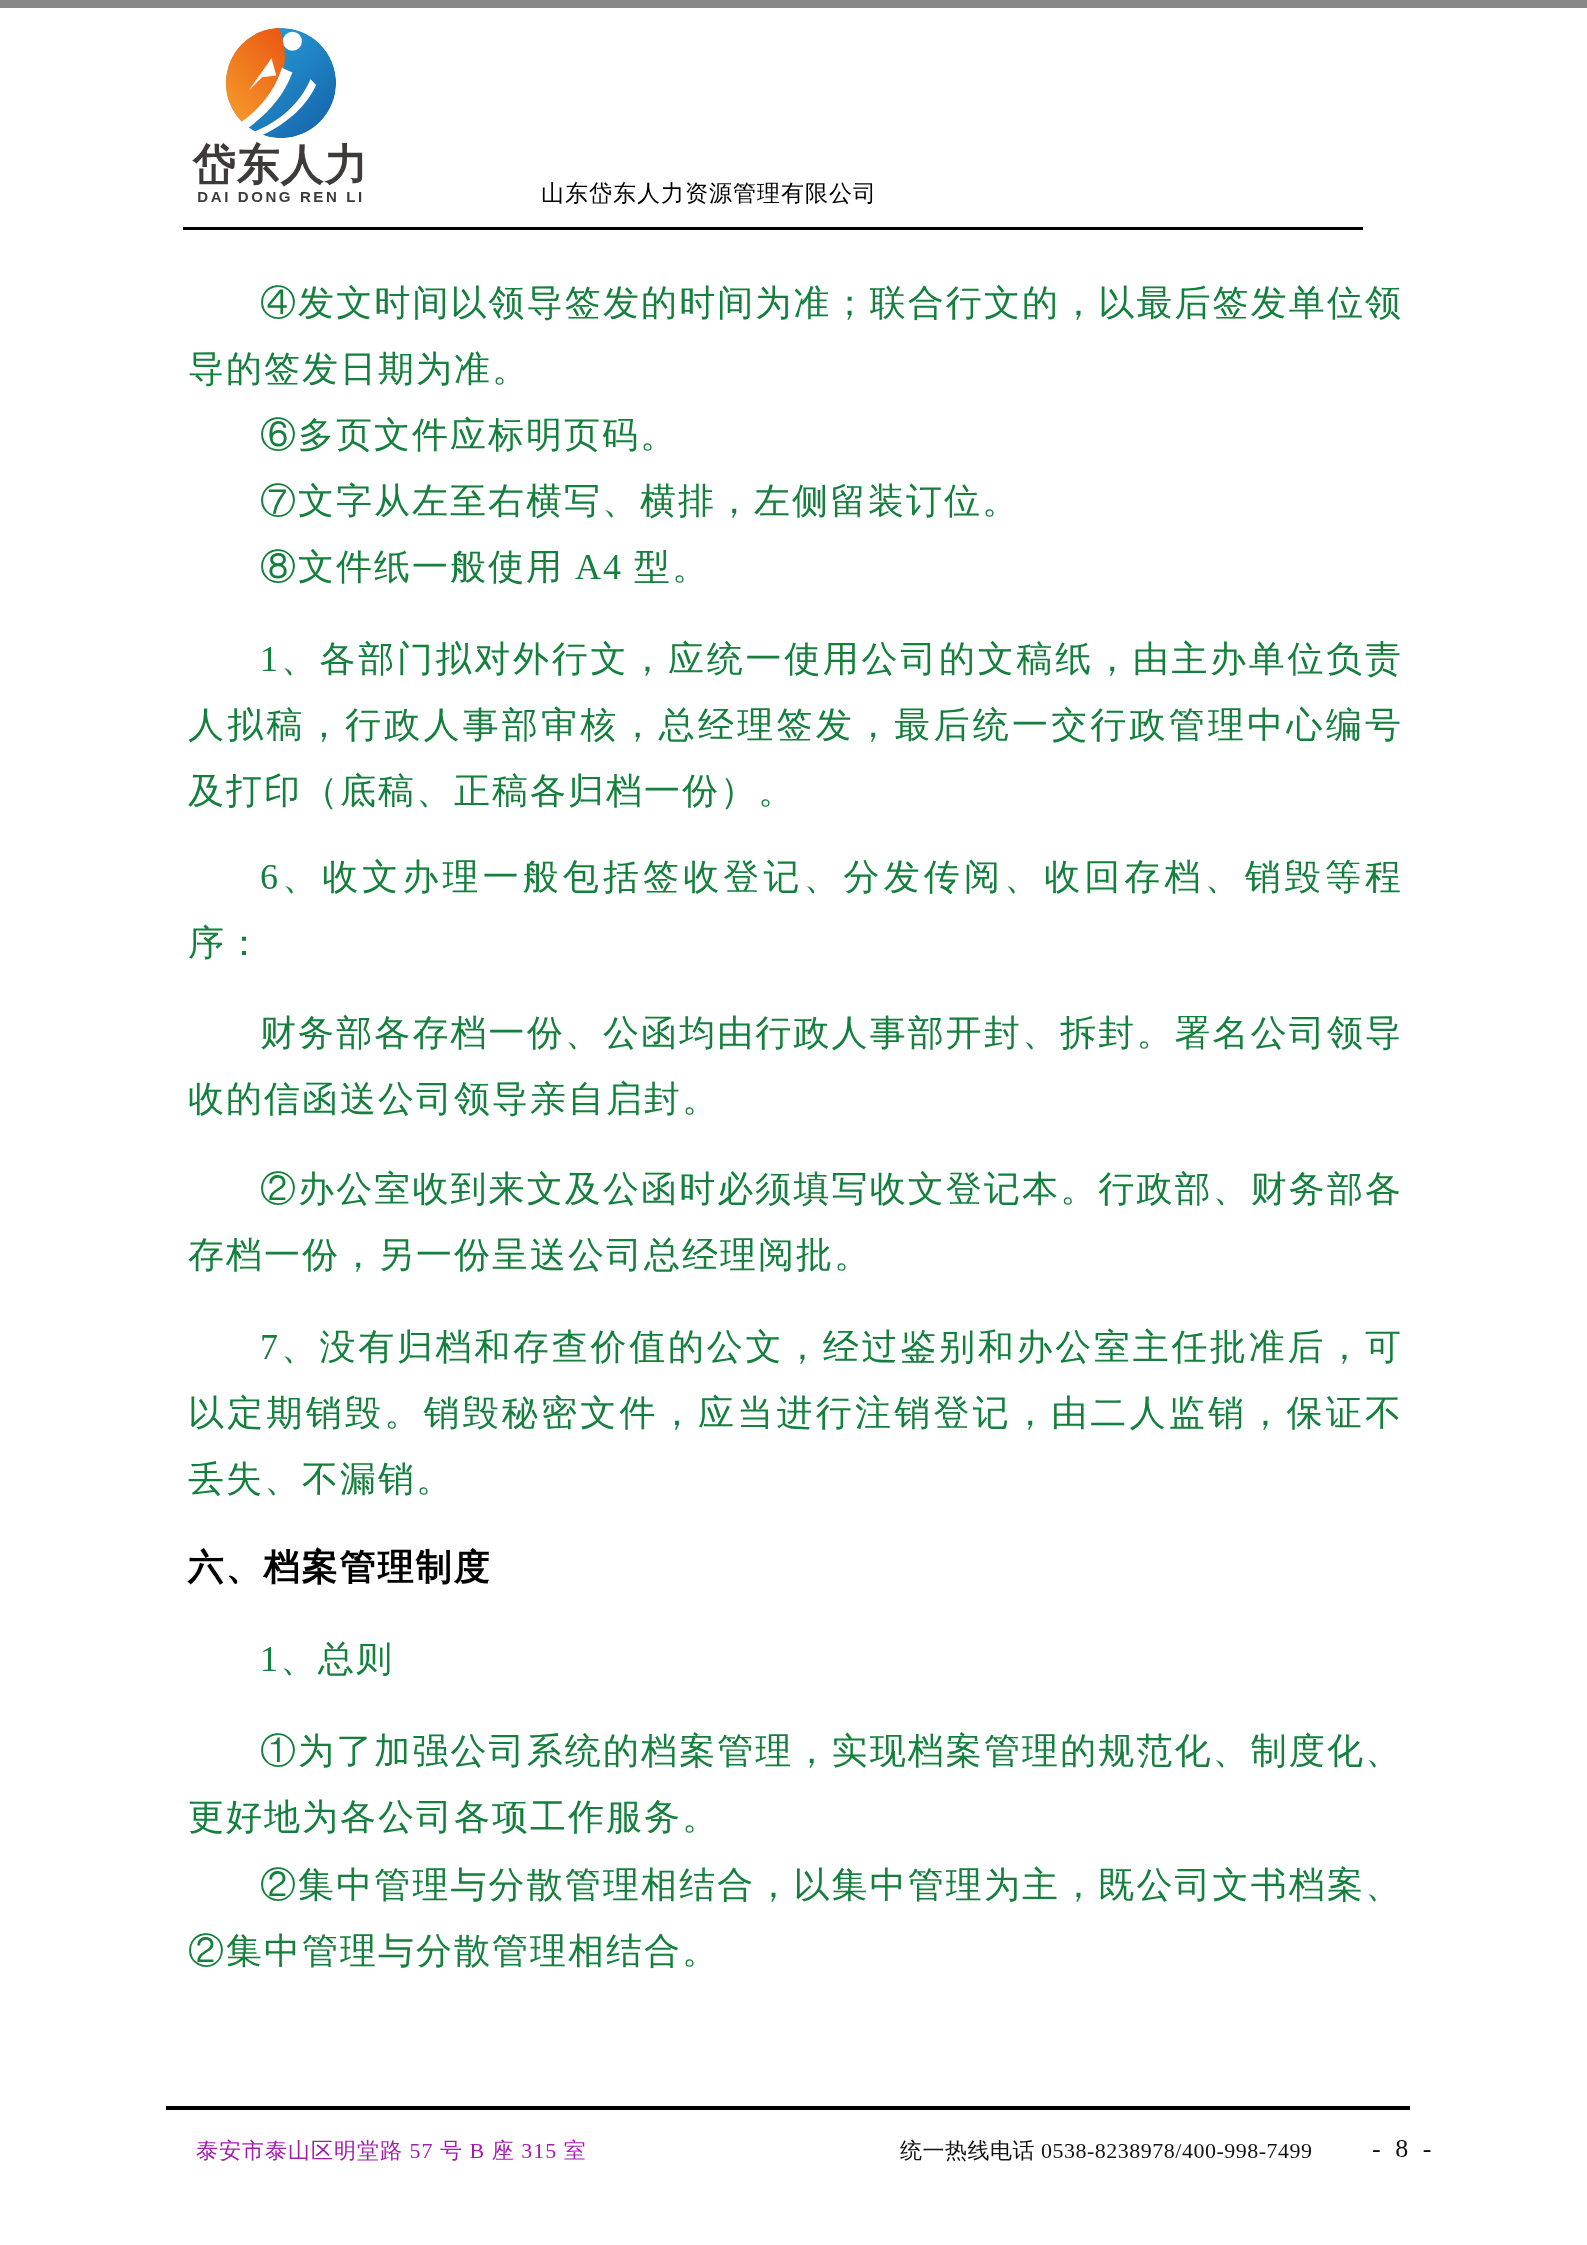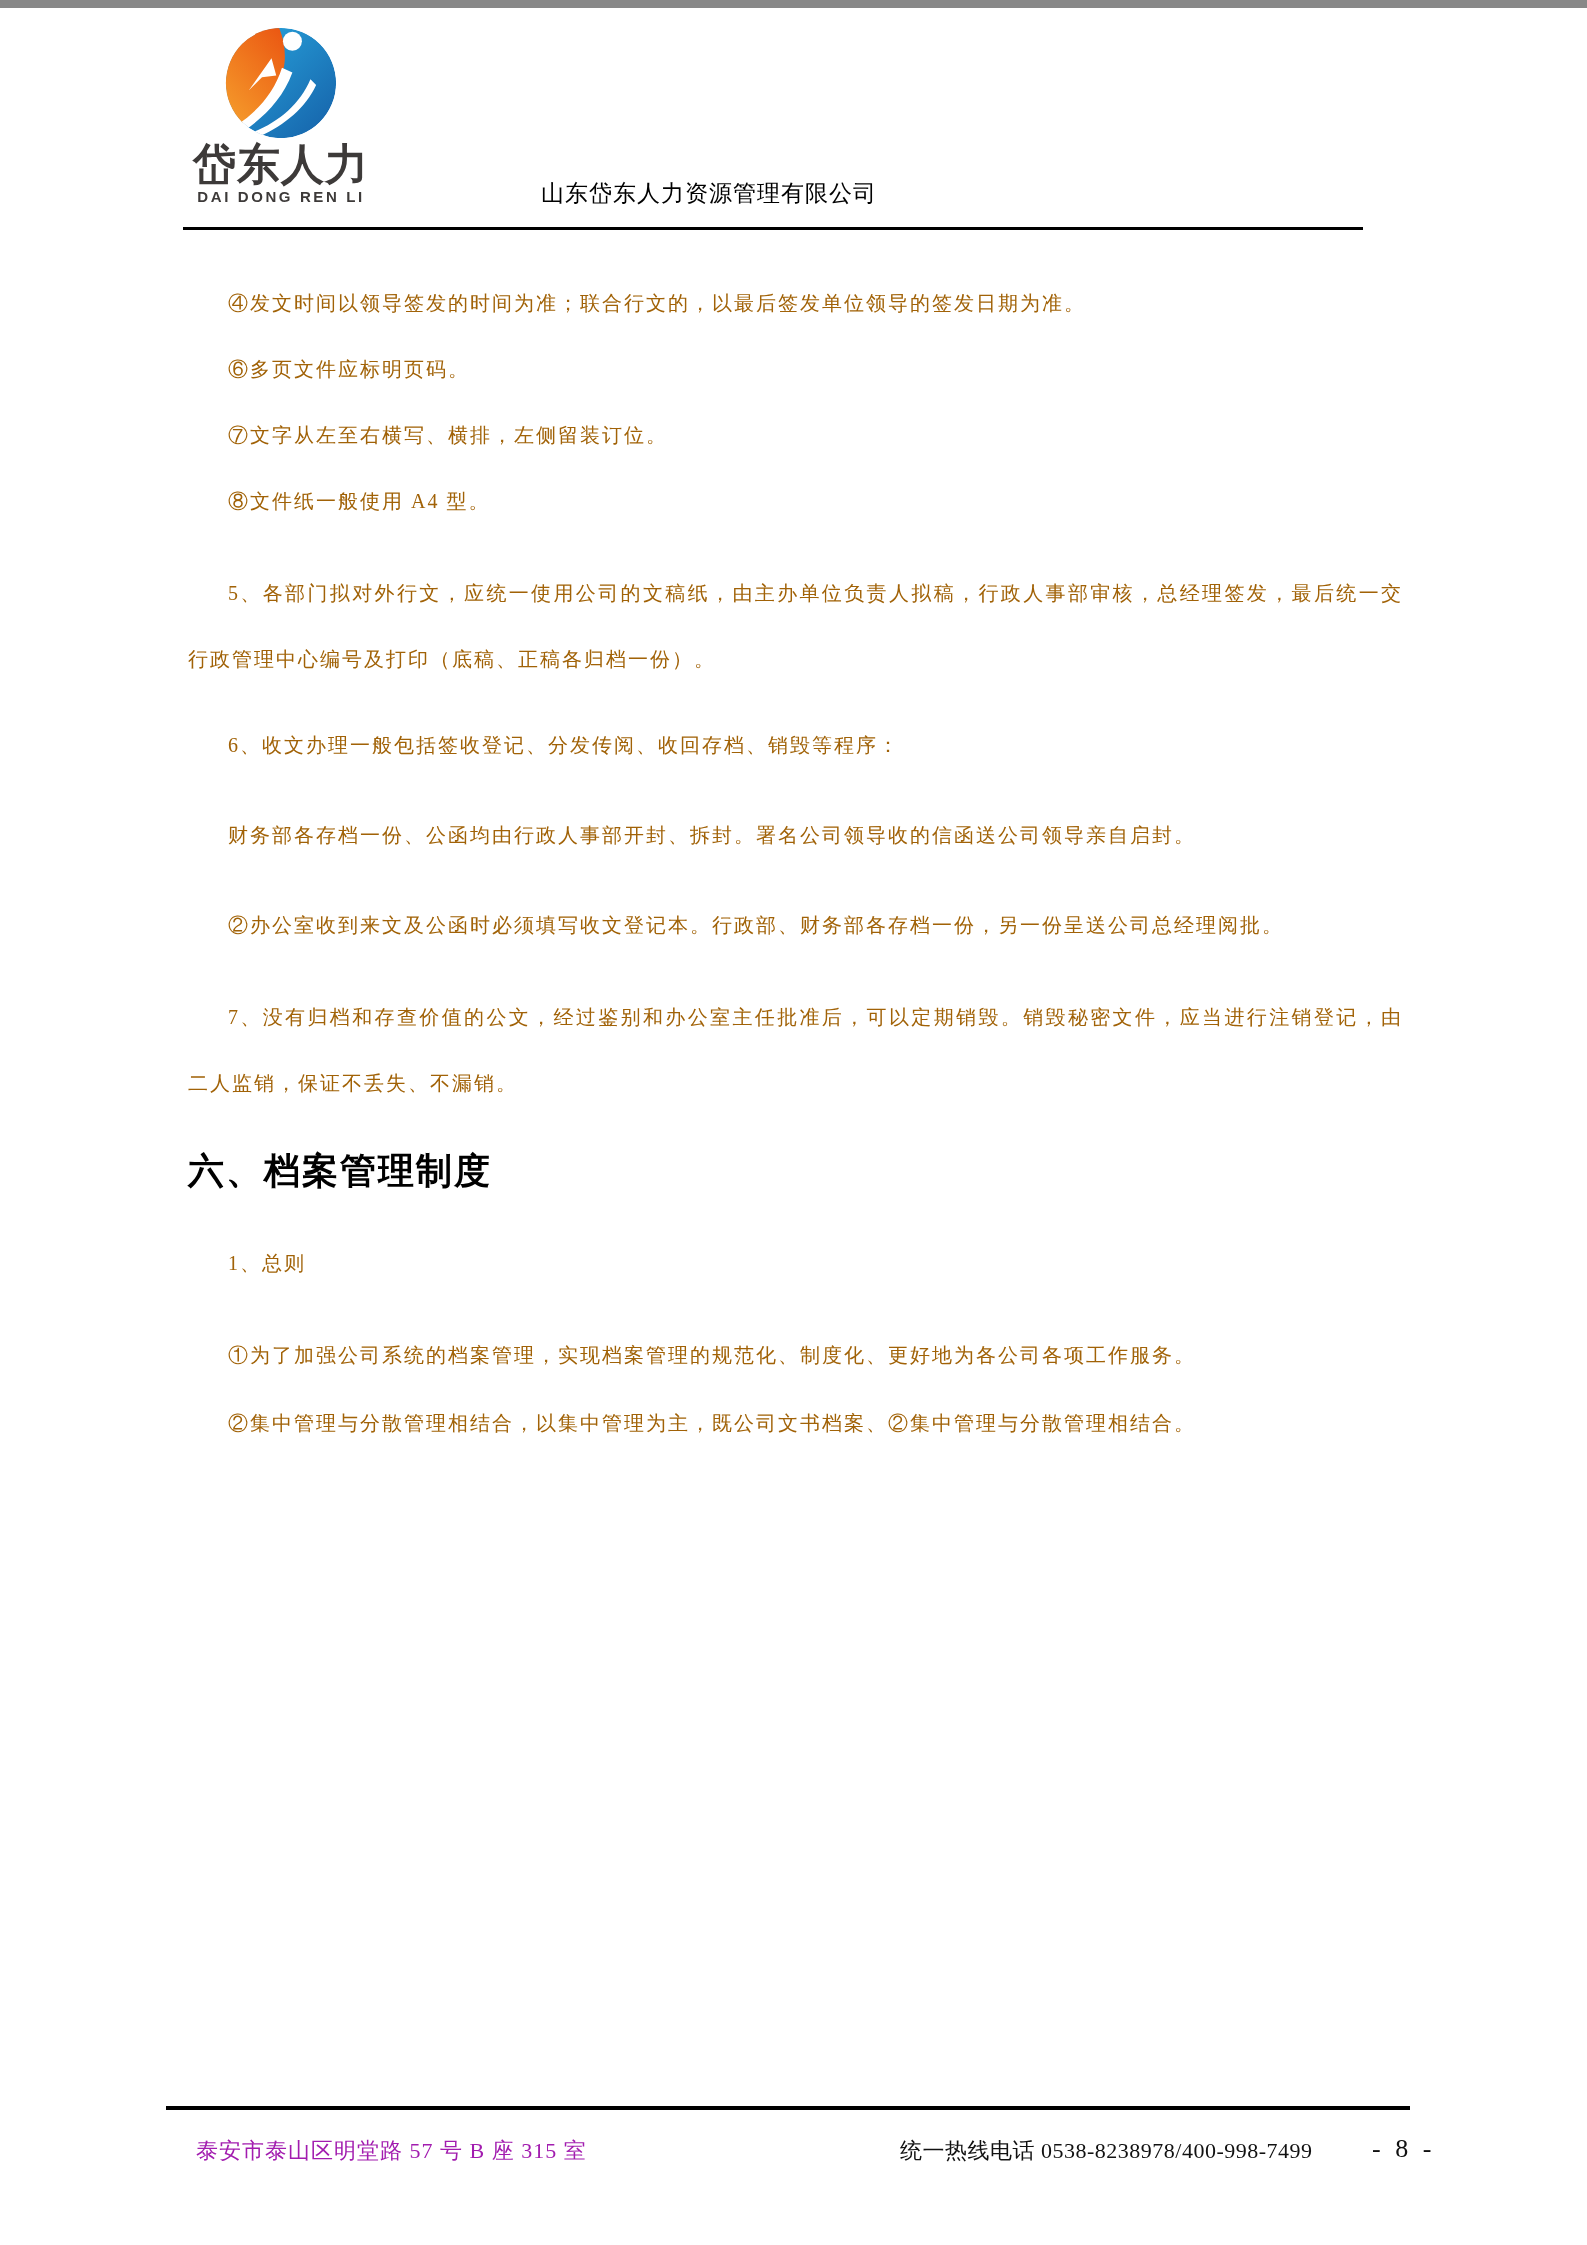--- a/index.html
+++ b/index.html
@@ -39,26 +39,26 @@
   .header-divider {
     position:absolute; left:183px; top:219px;
     width:1180px; height:3px; background:#000000;
   }
 
   
   .document-body {
     position:absolute; left:188px; top:262px; width:1215px;
   }
   .para {
-    font-size:20px;
+    font-size:36px;
     line-height:66px;
     letter-spacing:2px;
     text-align:justify;
     text-indent:2em;
-    color:#a16207;
+    color:#15803d;
   }
   .para.heading {
     font-size:36px;
     font-weight:bold;
     text-indent:0;
     letter-spacing:2px;
     line-height:66px;
     color:#000000;
   }
 
@@ -114,21 +114,21 @@
   </div>
 
   <div class="company-name">山东岱东人力资源管理有限公司</div>
   <div class="header-divider"></div>
 
   <div class="document-body">
       <div class="para" style="margin-top: 0px;">④发文时间以领导签发的时间为准；联合行文的，以最后签发单位领导的签发日期为准。</div>
       <div class="para" style="margin-top: 0px;">⑥多页文件应标明页码。</div>
       <div class="para" style="margin-top: 0px;">⑦文字从左至右横写、横排，左侧留装订位。</div>
       <div class="para" style="margin-top: 0px;">⑧文件纸一般使用 A4 型。</div>
-      <div class="para" style="margin-top: 26px;">5、各部门拟对外行文，应统一使用公司的文稿纸，由主办单位负责人拟稿，行政人事部审核，总经理签发，最后统一交行政管理中心编号及打印（底稿、正稿各归档一份）。</div>
+      <div class="para" style="margin-top: 26px;">1、各部门拟对外行文，应统一使用公司的文稿纸，由主办单位负责人拟稿，行政人事部审核，总经理签发，最后统一交行政管理中心编号及打印（底稿、正稿各归档一份）。</div>
       <div class="para" style="margin-top: 20px;">6、收文办理一般包括签收登记、分发传阅、收回存档、销毁等程序：</div>
       <div class="para" style="margin-top: 24px;">财务部各存档一份、公函均由行政人事部开封、拆封。署名公司领导收的信函送公司领导亲自启封。</div>
       <div class="para" style="margin-top: 24px;">②办公室收到来文及公函时必须填写收文登记本。行政部、财务部各存档一份，另一份呈送公司总经理阅批。</div>
       <div class="para" style="margin-top: 26px;">7、没有归档和存查价值的公文，经过鉴别和办公室主任批准后，可以定期销毁。销毁秘密文件，应当进行注销登记，由二人监销，保证不丢失、不漏销。</div>
       <div class="para heading" style="margin-top: 22px;">六、档案管理制度</div>
       <div class="para" style="margin-top: 26px;">1、总则</div>
       <div class="para" style="margin-top: 26px;">①为了加强公司系统的档案管理，实现档案管理的规范化、制度化、更好地为各公司各项工作服务。</div>
       <div class="para" style="margin-top: 2px;">②集中管理与分散管理相结合，以集中管理为主，既公司文书档案、②集中管理与分散管理相结合。</div>
     </div>
 

